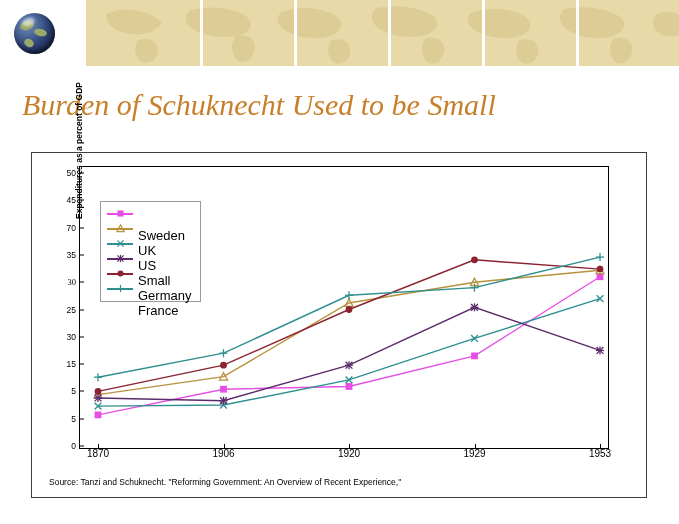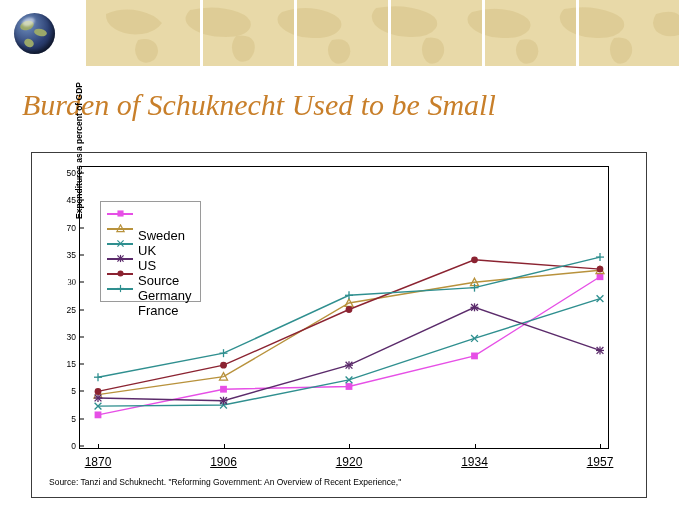--- a/index.html
+++ b/index.html
@@ -136,26 +136,24 @@
     position: absolute;
     left: 0;
     width: 4px;
     height: 1px;
     background: #000;
     transform: translateY(-50%);
   }
   .xtick {
     position: absolute;
     top: 100%;
-    margin-top: 7px;
-    font-size: 12px;
+    font-size: 10px;
     color: #000;
     transform: translateX(-50%);
     white-space: nowrap;
-    text-decoration: underline;
   }
   .xtick-mark {
     position: absolute;
     bottom: 0;
     width: 1px;
     height: 4px;
     background: #000;
   }
   .source-note {
     position: absolute;
@@ -269,23 +267,23 @@
         <div class="ytick" style="top: 33.3px;">45</div>
         <div class="ytick-mark" style="top: 33.3px;"></div>
         <div class="ytick" style="top: 6px;">50</div>
         <div class="ytick-mark" style="top: 6px;"></div>
         <div class="xtick" style="left: 18px;">1870</div>
         <div class="xtick-mark" style="left: 18px;"></div>
         <div class="xtick" style="left: 143.5px;">1906</div>
         <div class="xtick-mark" style="left: 143.5px;"></div>
         <div class="xtick" style="left: 269px;">1920</div>
         <div class="xtick-mark" style="left: 269px;"></div>
-        <div class="xtick" style="left: 394.5px;">1934</div>
+        <div class="xtick" style="left: 394.5px;">1929</div>
         <div class="xtick-mark" style="left: 394.5px;"></div>
-        <div class="xtick" style="left: 520px;">1957</div>
+        <div class="xtick" style="left: 520px;">1953</div>
         <div class="xtick-mark" style="left: 520px;"></div>
       </div>
     <svg id="series-layer" width="528" height="281" viewBox="0 0 528 281" style="position:absolute;left:0;top:0;">
         <g>
           <polyline points="18,247.878 143.5,222.216 269,219.486 394.5,188.91 520,109.74000000000001" fill="none" stroke="#e64fe6" stroke-width="1.4"></polyline>
           <g>
             <rect x="14.6" y="244.47799999999998" width="6.8" height="6.8" fill="#e64fe6"></rect>
           </g>
           <g>
             <rect x="140.1" y="218.816" width="6.8" height="6.8" fill="#e64fe6"></rect>
@@ -458,21 +456,21 @@
           <div class="ln" style="background: rgb(91, 43, 107);"></div>
           <svg class="mk" viewBox="0 0 10 10">
             <g>
               <line x1="1.6" y1="1.6" x2="8.4" y2="8.4" stroke="#5b2b6b" stroke-width="1.3"></line>
               <line x1="1.6" y1="8.4" x2="8.4" y2="1.6" stroke="#5b2b6b" stroke-width="1.3"></line>
               <line x1="1" y1="5" x2="9" y2="5" stroke="#5b2b6b" stroke-width="1.3"></line>
               <line x1="5" y1="1" x2="5" y2="9" stroke="#5b2b6b" stroke-width="1.3"></line>
             </g>
           </svg>
         </div>
-        <div class="legend-label">Source</div>
+        <div class="legend-label">Small</div>
       </div>
       <div class="legend-row">
         <div class="legend-swatch">
           <div class="ln" style="background: rgb(139, 35, 49);"></div>
           <svg class="mk" viewBox="0 0 10 10">
             <g>
               <circle cx="5" cy="5" r="3.4" fill="#8b2331"></circle>
             </g>
           </svg>
         </div>

